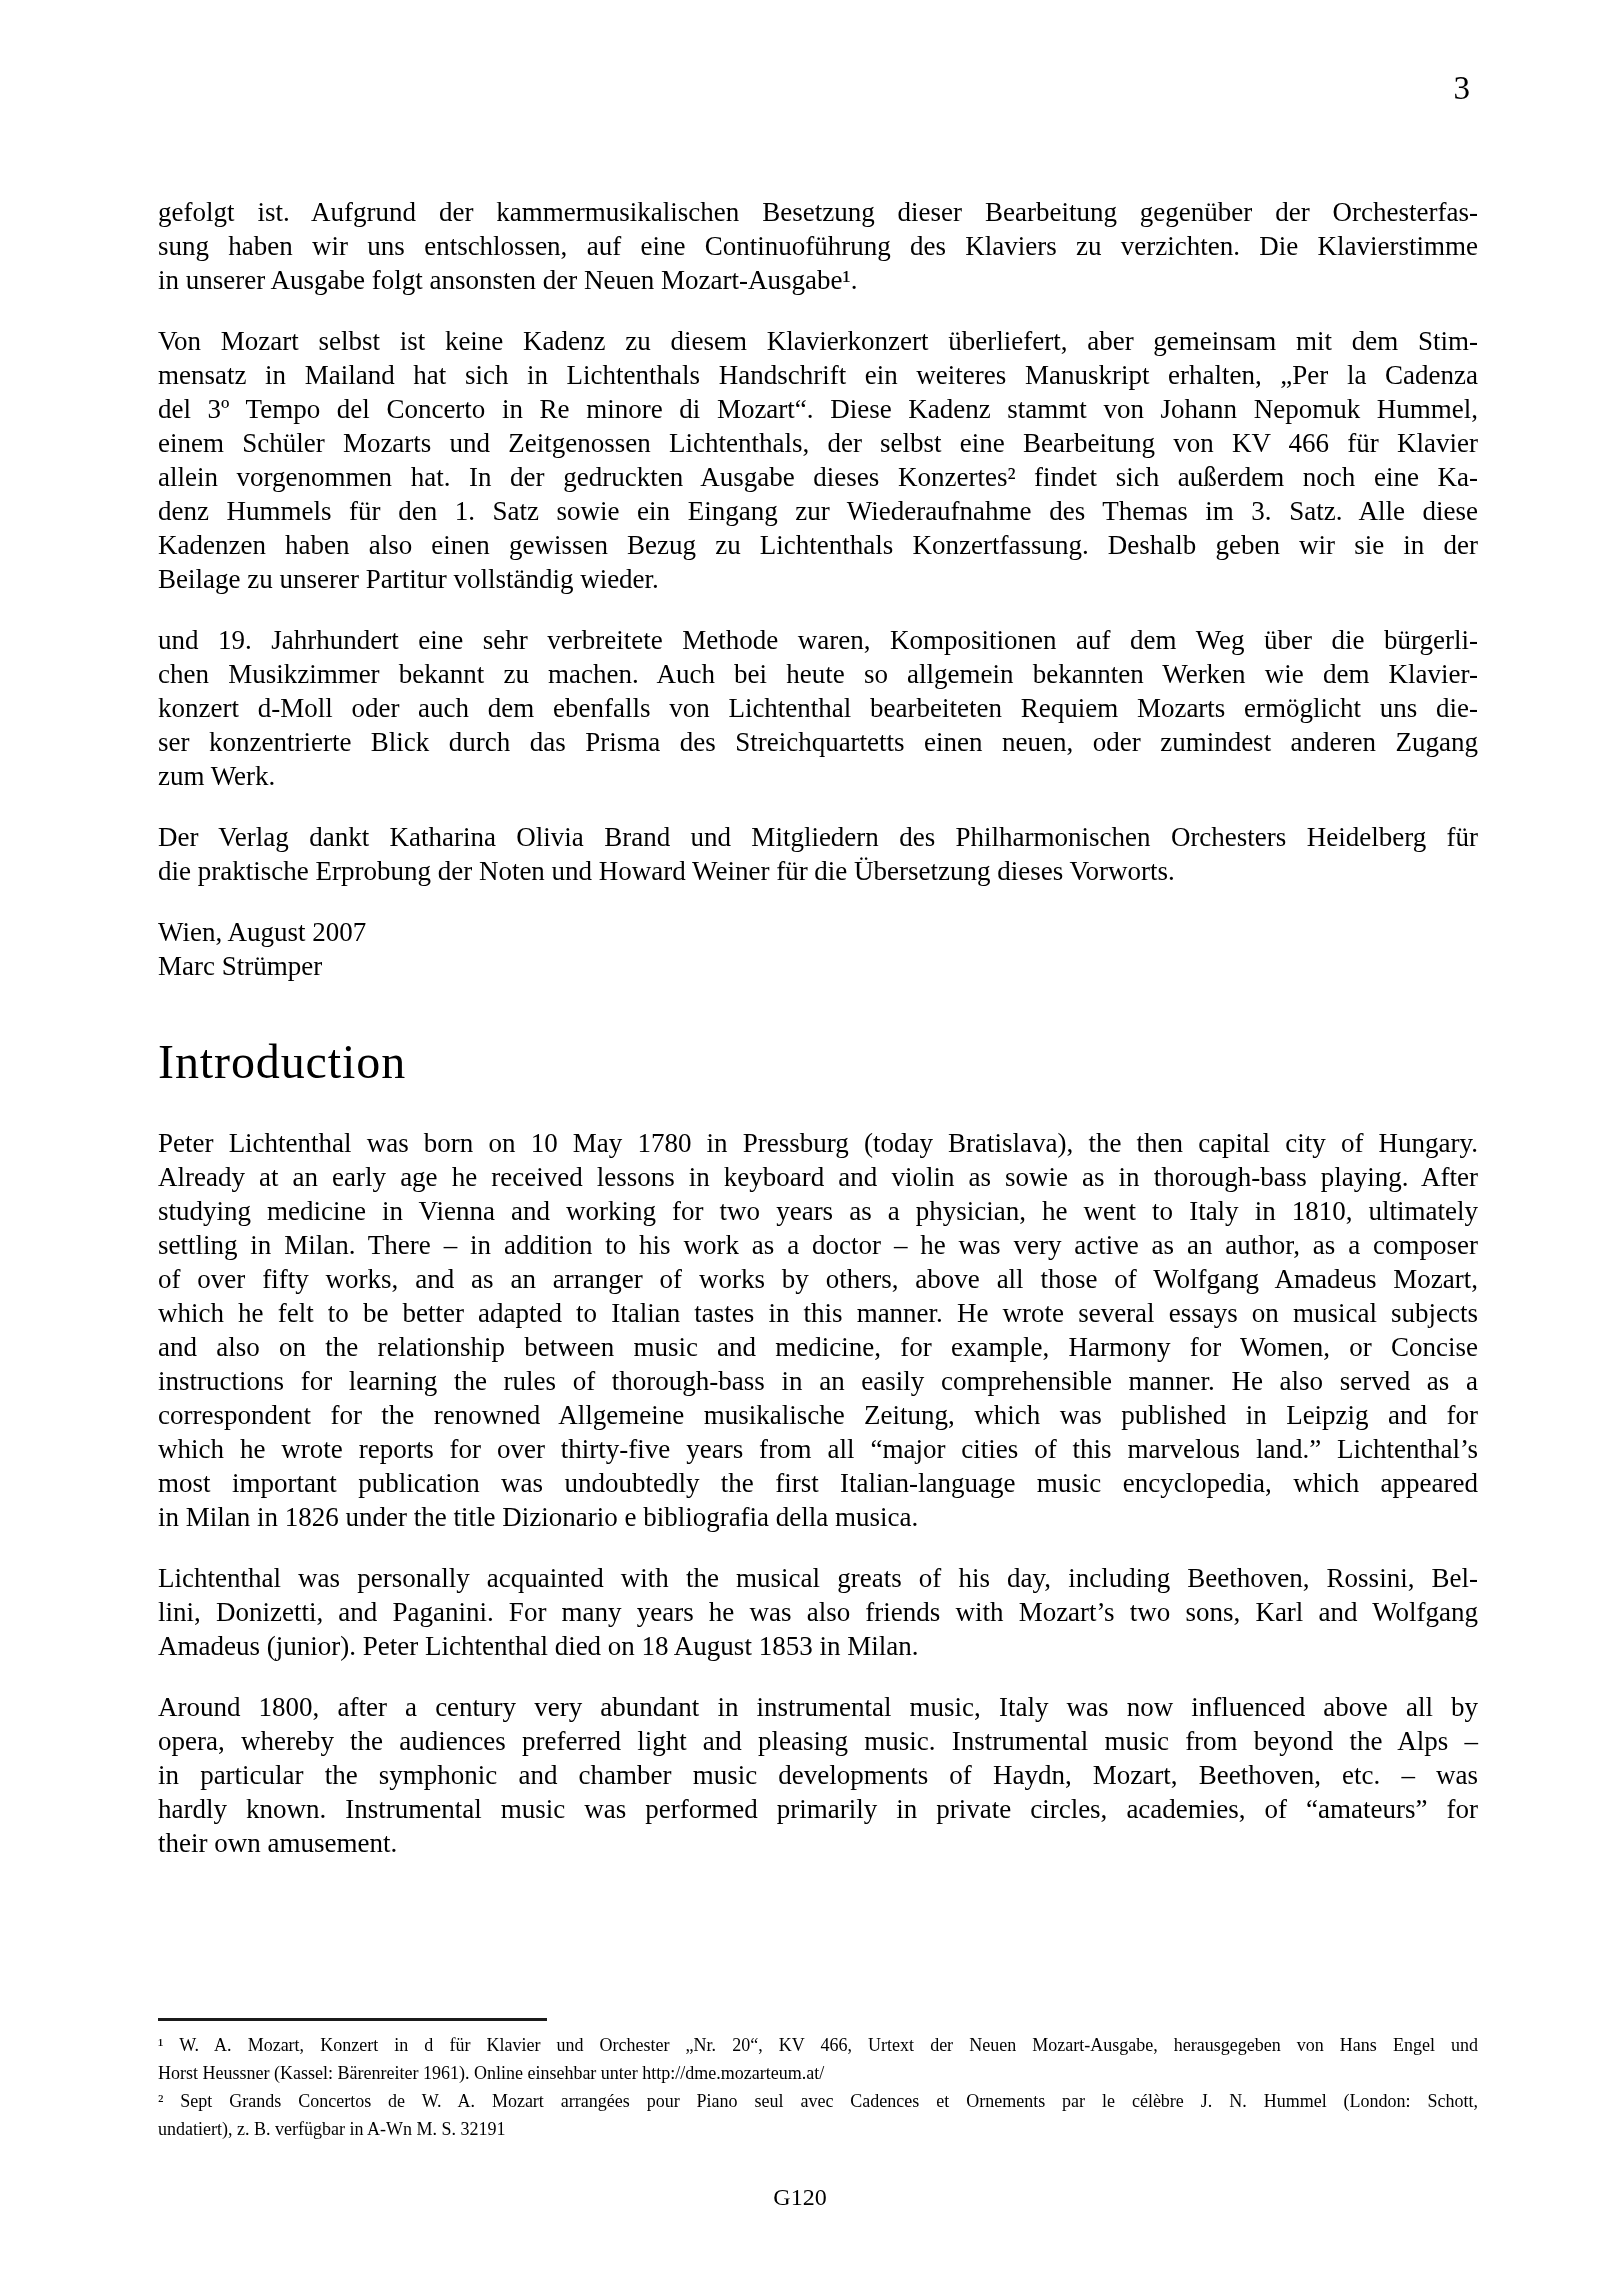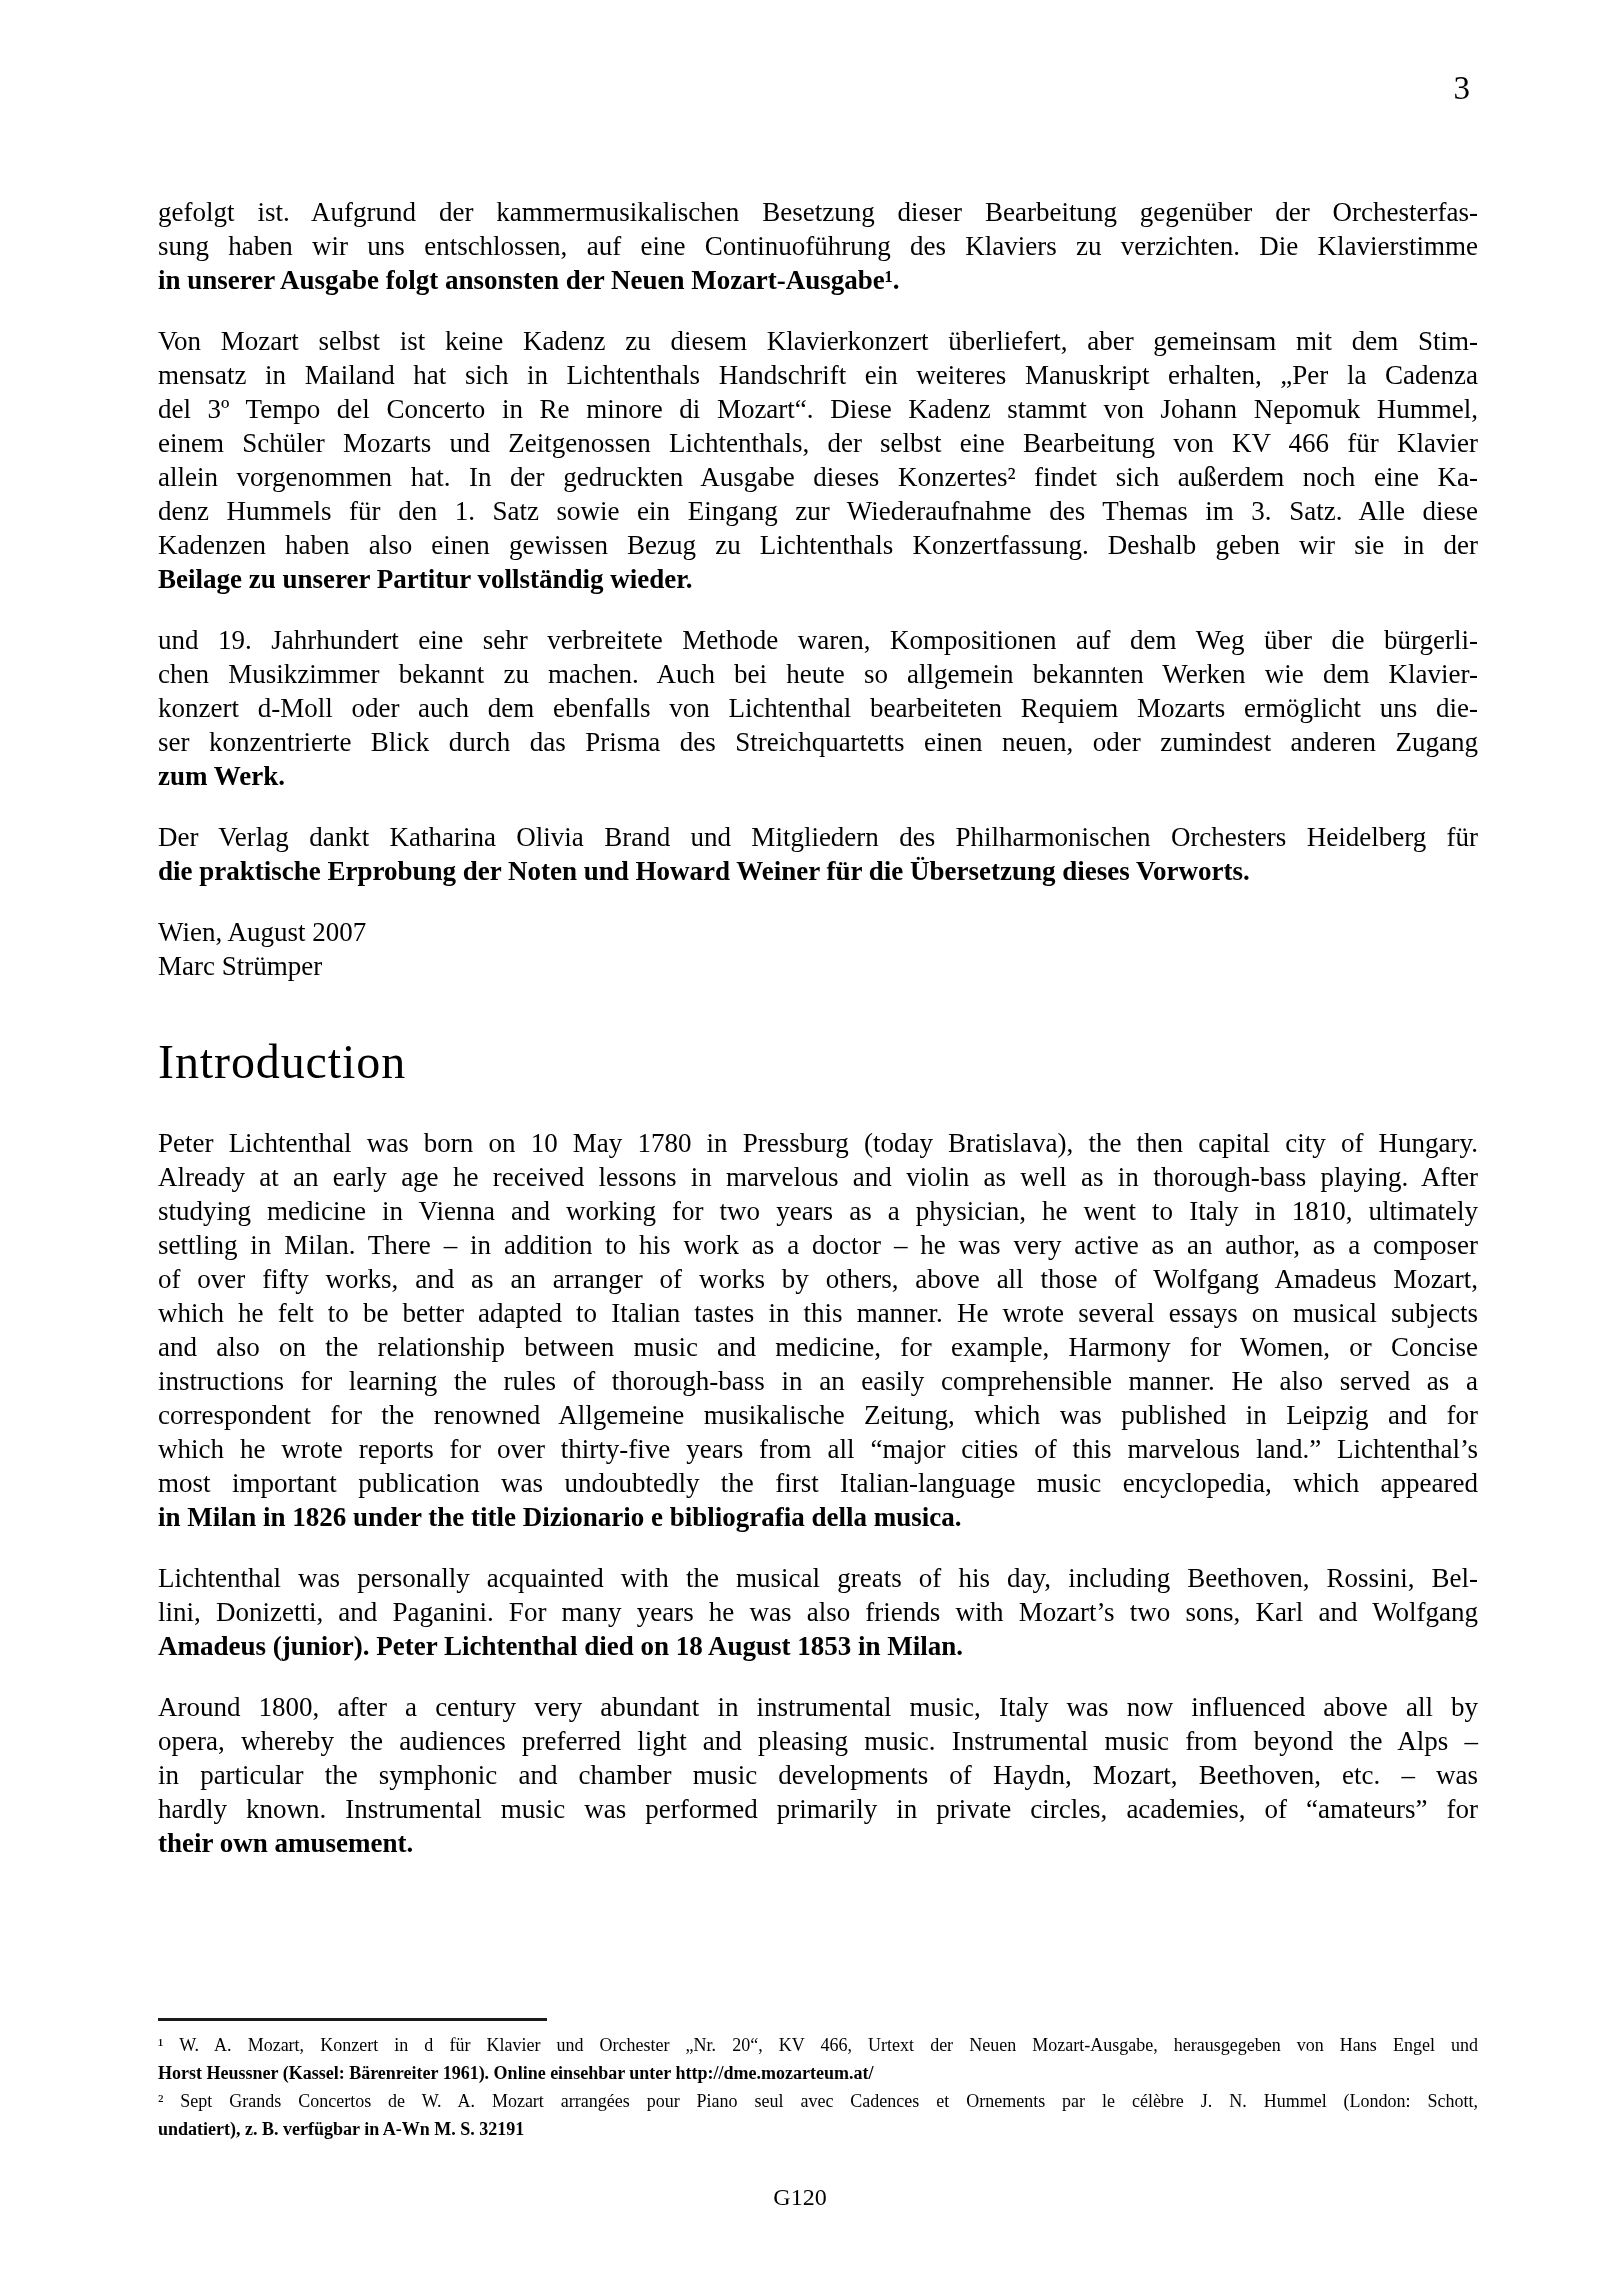--- a/index.html
+++ b/index.html
@@ -30,21 +30,21 @@
     width: 1320px;
     font-size: 27px;
     line-height: 34px;
   }
   .para { margin: 0 0 27px 0; }
   .line {
     text-align: justify;
     text-align-last: justify;
     white-space: normal;
   }
-  .line.last { text-align-last: left; font-weight: bold; }
+  .line.last { text-align-last: left; }
   .signature { margin: 0; }
   .sig-line { line-height: 34px; }
   .intro-heading {
     font-size: 48px;
     font-weight: 400;
     letter-spacing: 0.9px;
     line-height: 57px;
     margin: 50px 0 36px 0;
   }
   .footnote-rule {
@@ -115,21 +115,21 @@
     <div class="signature" id="signature-block">
         <div class="sig-line">Wien, August 2007</div>
         <div class="sig-line">Marc Strümper</div>
       </div>
 
     <h1 class="intro-heading">Introduction</h1>
 
     <section id="intro-section">
         <div class="para">
           <div class="line">Peter Lichtenthal was born on 10 May 1780 in Pressburg (today Bratislava), the then capital city of Hungary.</div>
-          <div class="line">Already at an early age he received lessons in marvelous and violin as well as in thorough-bass playing. After</div>
+          <div class="line">Already at an early age he received lessons in keyboard and violin as sowie as in thorough-bass playing. After</div>
           <div class="line">studying medicine in Vienna and working for two years as a physician, he went to Italy in 1810, ultimately</div>
           <div class="line">settling in Milan. There – in addition to his work as a doctor – he was very active as an author, as a composer</div>
           <div class="line">of over fifty works, and as an arranger of works by others, above all those of Wolfgang Amadeus Mozart,</div>
           <div class="line">which he felt to be better adapted to Italian tastes in this manner. He wrote several essays on musical subjects</div>
           <div class="line">and also on the relationship between music and medicine, for example, Harmony for Women, or Concise</div>
           <div class="line">instructions for learning the rules of thorough-bass in an easily comprehensible manner. He also served as a</div>
           <div class="line">correspondent for the renowned Allgemeine musikalische Zeitung, which was published in Leipzig and for</div>
           <div class="line">which he wrote reports for over thirty-five years from all “major cities of this marvelous land.” Lichtenthal’s</div>
           <div class="line">most important publication was undoubtedly the first Italian-language music encyclopedia, which appeared</div>
           <div class="line last">in Milan in 1826 under the title Dizionario e bibliografia della musica.</div>

